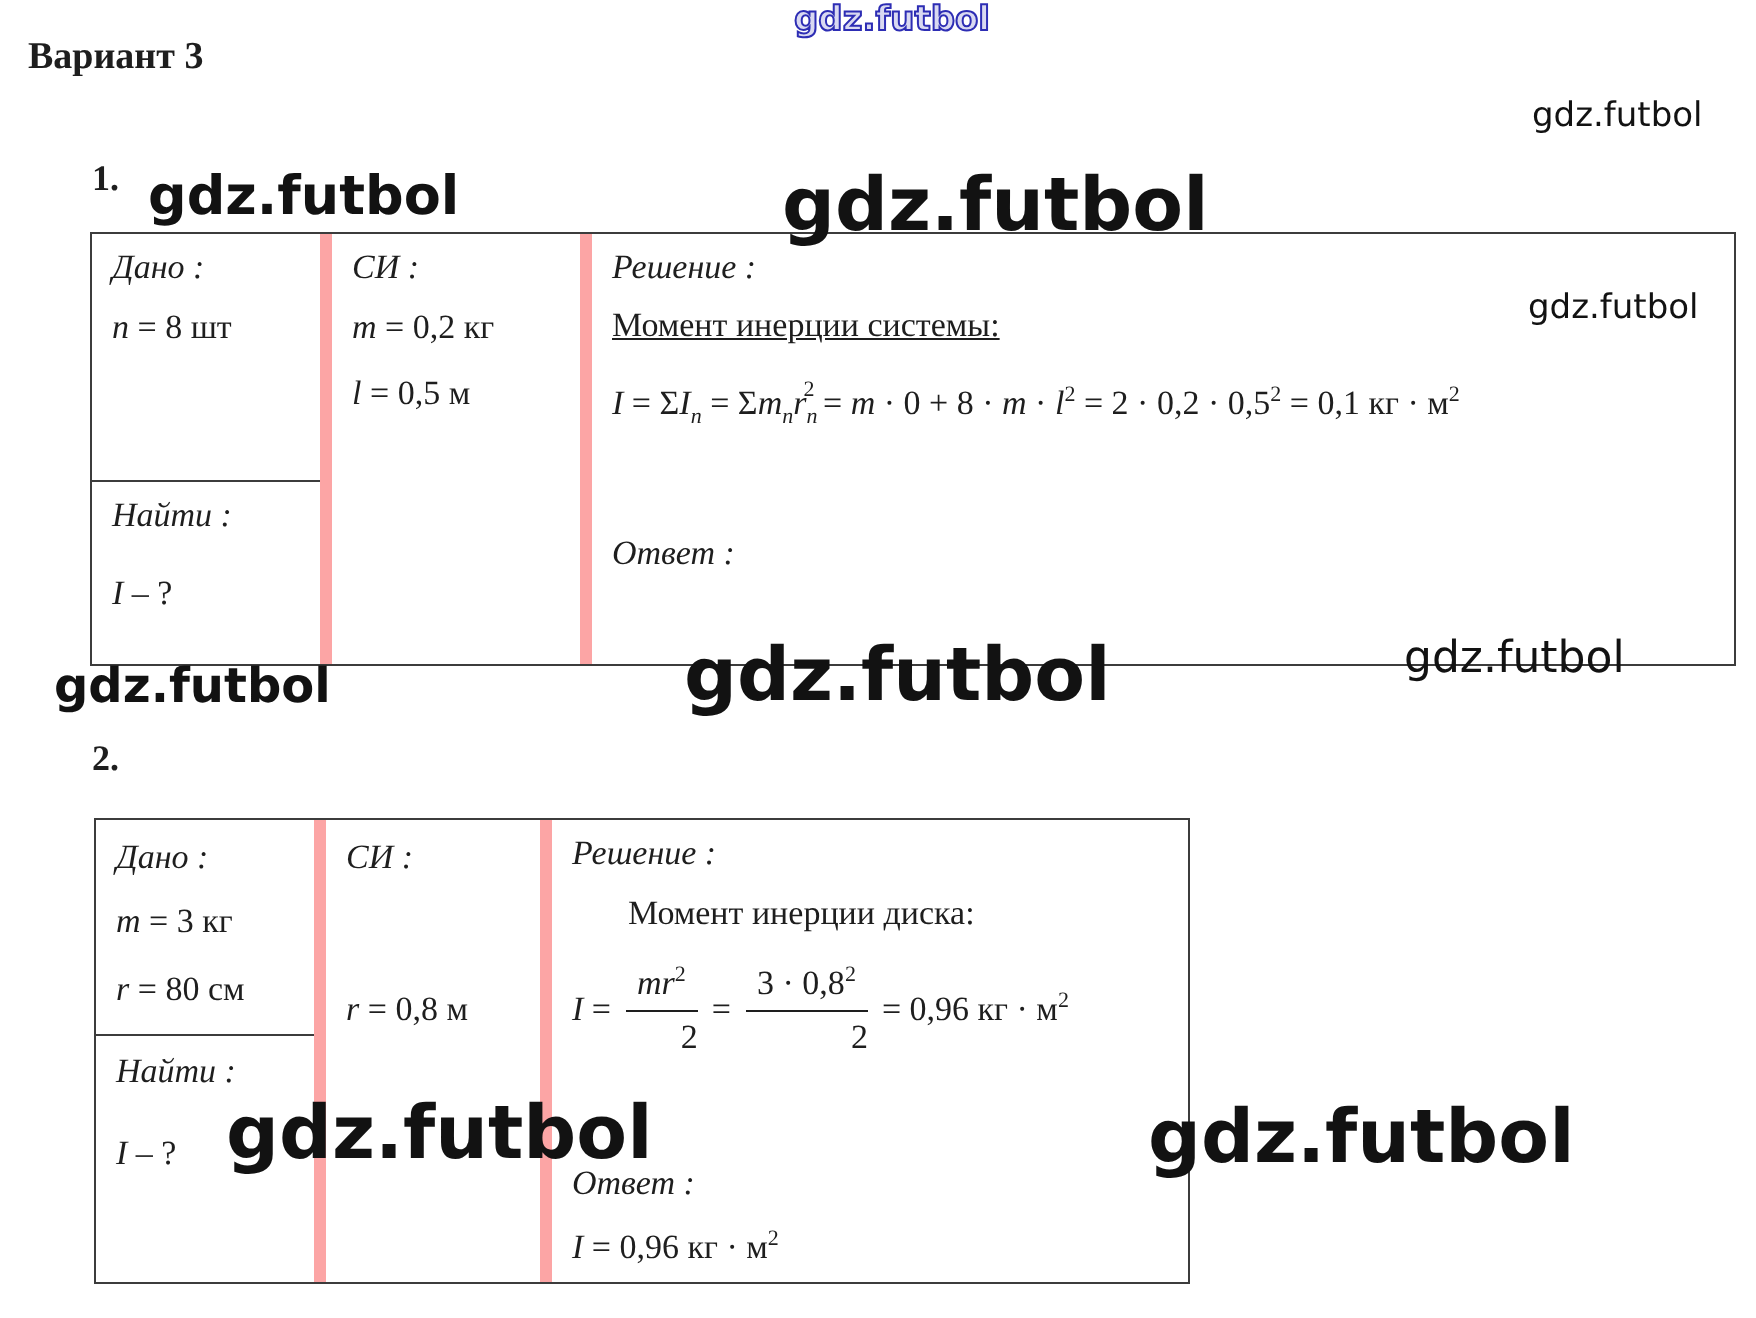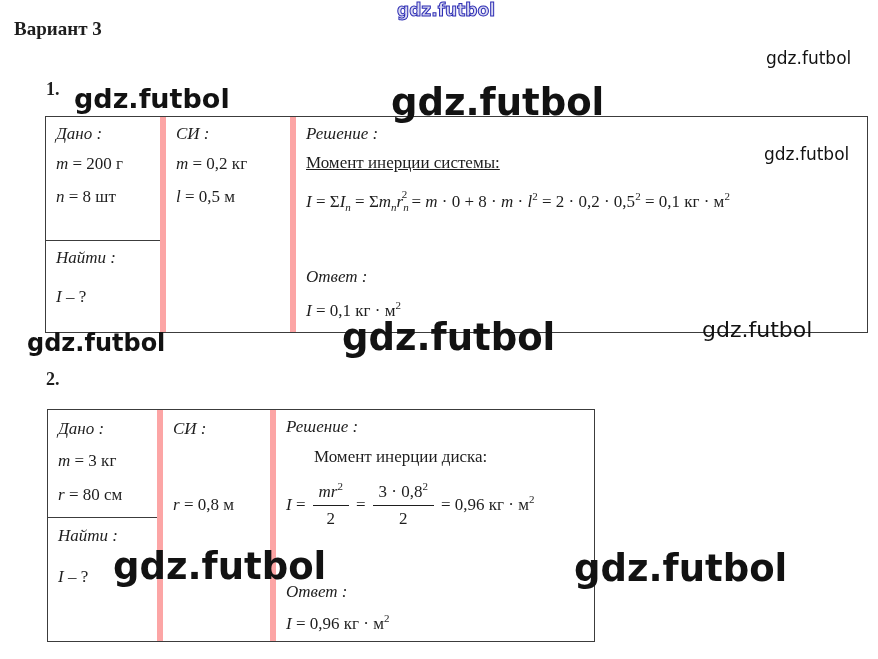--- a/index.html
+++ b/index.html
@@ -29,21 +29,21 @@
   .cell.split{border-bottom:1px solid #3c3c3c;}
   .hd{height:26px;line-height:26px;font-style:italic;font-size:17px;}
   .ln{height:33px;line-height:33px;font-size:17px;}
   .ln i, .math i{font-style:italic;font-family:"Liberation Serif",serif;}
   sup{font-size:11px;line-height:0;}
   sub{font-size:11px;line-height:0;}
   sup.tight{margin-left:-7px;position:relative;top:-2px;}
   .math{font-size:17px;}
   
   .fline{display:flex;align-items:center;}
-  .frac{display:inline-block;text-align:center;vertical-align:middle;margin:0 7px;}
+  .frac{display:inline-block;text-align:right;vertical-align:middle;margin:0 7px;}
   .fn{display:block;border-bottom:1px solid #1e1e1e;padding:0 6px 3px;}
   .fd{display:block;padding-top:3px;}
 </style>
 </head>
 <body>
 
 <div class="wm wm-blue" style="left:397px;top:2px;font-size:17px;">gdz.futbol</div>
 <div class="wm" style="left:766px;top:50px;font-size:17px;">gdz.futbol</div>
 <div class="wm bold" style="left:74px;top:85px;font-size:27px;">gdz.futbol</div>
 <div class="wm bold" style="left:391px;top:84px;font-size:37px;">gdz.futbol</div>
@@ -56,21 +56,20 @@
 
 <div class="doc-title">Вариант 3</div>
 <div class="prob-num" style="left:46px;top:79px;">1.</div>
 <div class="prob-num" style="left:46px;top:369px;">2.</div>
 
 <div class="ptable" style="left:45px;top:116px;width:823px;height:217px;">
 
   <div class="col bdr" style="left:0;width:120px;">
     <div class="cell split" style="height:124px;">
       <div class="hd">Дано :</div>
-      <div class="ln"><i>m</i><span> = 200 г</span></div>
       <div class="ln"><i>n</i><span> = 8 шт</span></div>
     </div>
     <div class="cell">
       <div class="hd">Найти :</div>
       <div class="ln" style="height:44px;line-height:52px;"><i>I</i><span> – ?</span></div>
     </div>
   </div>
 
   <div class="col bdr" style="left:120px;width:130px;">
     <div class="cell">
@@ -80,21 +79,20 @@
     </div>
   </div>
 
   <div class="col" style="left:250px;width:573px;">
     <div class="cell">
       <div class="hd">Решение :</div>
       <div class="ln" style="height:32px;line-height:32px;text-decoration:underline;">Момент инерции системы:</div>
       <div class="ln math" style="height:46px;line-height:46px;"><i>I</i><span> = Σ</span><i>I</i><sub><i>n</i></sub><span> = Σ</span><i>m</i><sub><i>n</i></sub><i>r</i><sub><i>n</i></sub><sup class="tight">2</sup><span> = </span><i>m</i><span> · 0 + 8 · </span><i>m</i><span> · </span><i>l</i><sup>2</sup><span> = 2 · 0,2 · 0,5</span><sup>2</sup><span> = 0,1 кг · м</span><sup>2</sup></div>
       <div class="ln" style="height:36px;"></div>
       <div class="hd" style="height:32px;line-height:32px;">Ответ :</div>
-      <div class="ln math" style="height:36px;line-height:36px;"><i>I</i><span> = 0,1 кг · м</span><sup>2</sup></div>
     </div>
   </div>
 </div>
 
 <div class="ptable" style="left:47px;top:409px;width:548px;height:233px;">
 
   <div class="col bdr" style="left:0;width:115px;">
     <div class="cell split" style="height:108px;">
       <div class="hd" style="height:30px;line-height:30px;">Дано :</div>
       <div class="ln" style="height:34px;line-height:34px;"><i>m</i><span> = 3 кг</span></div>

